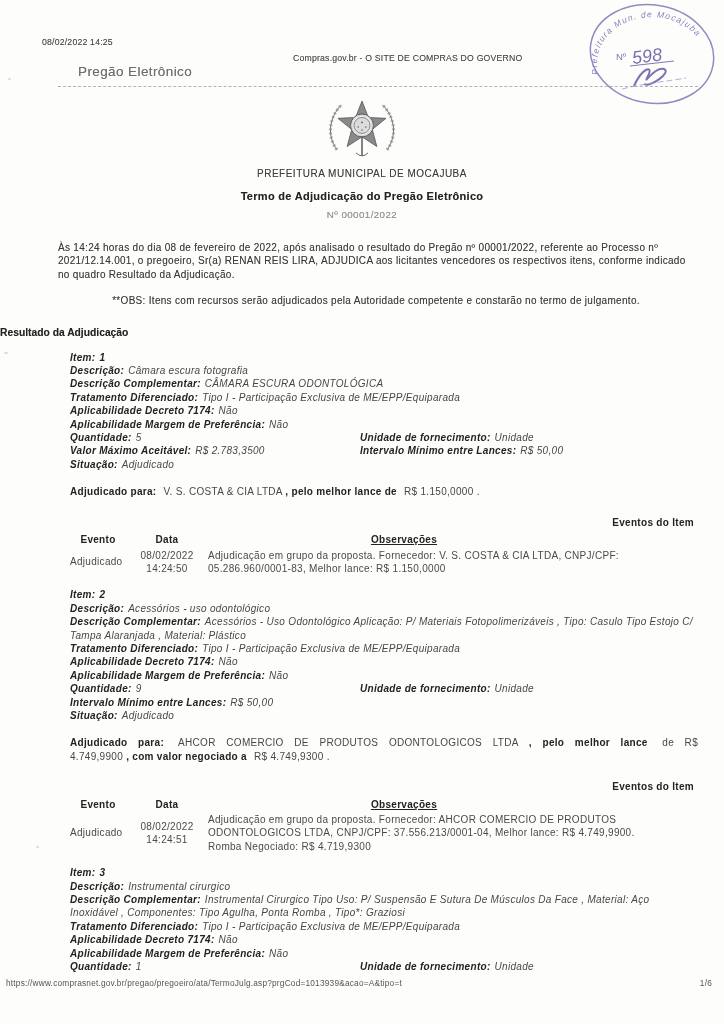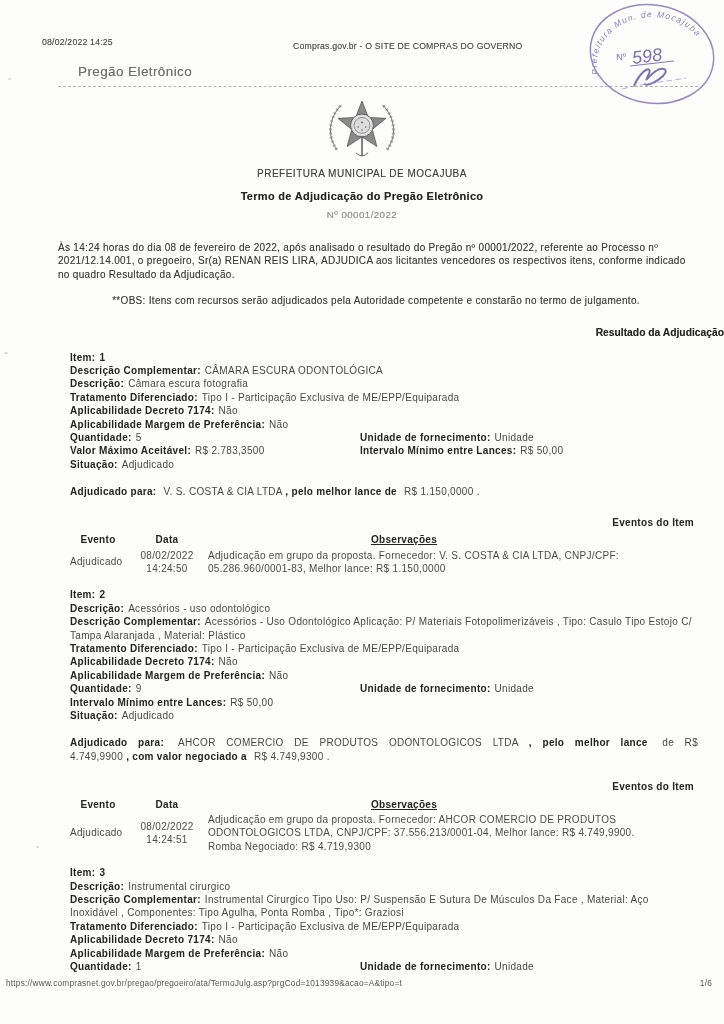--- a/index.html
+++ b/index.html
@@ -12,41 +12,41 @@
   }
   .t{font-size:10px;letter-spacing:0.3px;line-height:13.4px;}
   .lbl{font-weight:bold;color:#232323;}
   .val{color:#474747;}
   .lbl{margin-right:4px;}
   .soft{text-shadow:0 0 0.5px rgba(70,70,70,0.45);}
 
   
   .topline{position:relative;margin:36px 0 0 0;height:12px;font-size:8.7px;color:#4a4a4a;letter-spacing:0.2px;}
   .topline .dt{position:absolute;left:42px;top:0;}
-  .topline .site{position:absolute;left:293px;top:4px;}
+  .topline .site{position:absolute;left:293px;top:16px;}
 
   .section-title{margin:16px 0 0 78px;font-size:13.5px;color:#6d6d6d;letter-spacing:0.4px;}
   .rule{margin:7px 26px 0 58px;border-top:1px dashed #b3b3b3;height:0;}
 
   
   .stamp{position:absolute;left:584px;top:2px;width:136px;height:108px;z-index:3;opacity:0.9;}
 
   
   .emblem{margin:8px auto 0 auto;width:84px;height:70px;}
 
   .org-name{margin-top:3px;text-align:center;font-size:10px;letter-spacing:0.5px;color:#3e3e3e;}
   .doc-title{margin-top:11px;text-align:center;font-size:11px;font-weight:bold;color:#242424;letter-spacing:0.3px;}
   .doc-number{margin-top:7px;text-align:center;font-size:9.8px;color:#969696;letter-spacing:0.4px;}
 
   .intro{margin:21px 30px 0 58px;text-align:left;}
   .obs-note{margin:13px 30px 0 58px;text-align:center;}
-  .result-heading{margin-top:19px;text-align:right;font-size:10.3px;font-weight:bold;color:#242424;}
+  .result-heading{margin-top:19px;text-align:left;font-size:10.3px;font-weight:bold;color:#242424;}
 
   .item{margin:13px 26px 0 70px;}
-  .line{min-height:13.4px;}
+  .line{min-height:13.4px;font-style:italic;}
   .pair-row{display:flex;}
   .pair-row .pl{width:290px;flex:none;}
   .pair-row .pr{flex:1;}
 
   .award{margin:14px 0 0 0;}
   .award-l1{text-align:justify;text-align-last:justify;}
   .award-l2{text-align:left;}
 
   .events{margin-top:17px;}
   .ev-title{font-size:10px;text-align:right;}
@@ -109,22 +109,22 @@
 <div class="org-name soft">PREFEITURA MUNICIPAL DE MOCAJUBA</div>
 <div class="doc-title soft">Termo de Adjudicação do Pregão Eletrônico</div>
 <div class="doc-number soft">Nº 00001/2022</div>
 
 <p class="intro t soft">Às 14:24 horas do dia 08 de fevereiro de 2022, após analisado o resultado do Pregão nº 00001/2022, referente ao Processo nº 2021/12.14.001, o pregoeiro, Sr(a) RENAN REIS LIRA, ADJUDICA aos licitantes vencedores os respectivos itens, conforme indicado no quadro Resultado da Adjudicação.</p>
 <p class="obs-note t soft">**OBS: Itens com recursos serão adjudicados pela Autoridade competente e constarão no termo de julgamento.</p>
 <div class="result-heading soft">Resultado da Adjudicação</div>
 
 <section class="item t">
   <div class="line"><span class="lbl">Item:</span><span class="lbl">1</span></div>
+  <div class="line"><span class="lbl">Descrição:</span><span class="val">Câmara escura fotografia</span></div>
   <div class="line"><span class="lbl">Descrição Complementar:</span><span class="val">CÂMARA ESCURA ODONTOLÓGICA</span></div>
-  <div class="line"><span class="lbl">Descrição:</span><span class="val">Câmara escura fotografia</span></div>
   <div class="line"><span class="lbl">Tratamento Diferenciado:</span><span class="val">Tipo I - Participação Exclusiva de ME/EPP/Equiparada</span></div>
   <div class="line"><span class="lbl">Aplicabilidade Decreto 7174:</span><span class="val">Não</span></div>
   <div class="line"><span class="lbl">Aplicabilidade Margem de Preferência:</span><span class="val">Não</span></div>
   <div class="pair-row line">
     <div class="pl"><span class="lbl">Quantidade:</span><span class="val">5</span></div>
     <div class="pr"><span class="lbl">Unidade de fornecimento:</span><span class="val">Unidade</span></div>
   </div>
   <div class="pair-row line">
     <div class="pl"><span class="lbl">Valor Máximo Aceitável:</span><span class="val">R$ 2.783,3500</span></div>
     <div class="pr"><span class="lbl">Intervalo Mínimo entre Lances:</span><span class="val">R$ 50,00</span></div>

